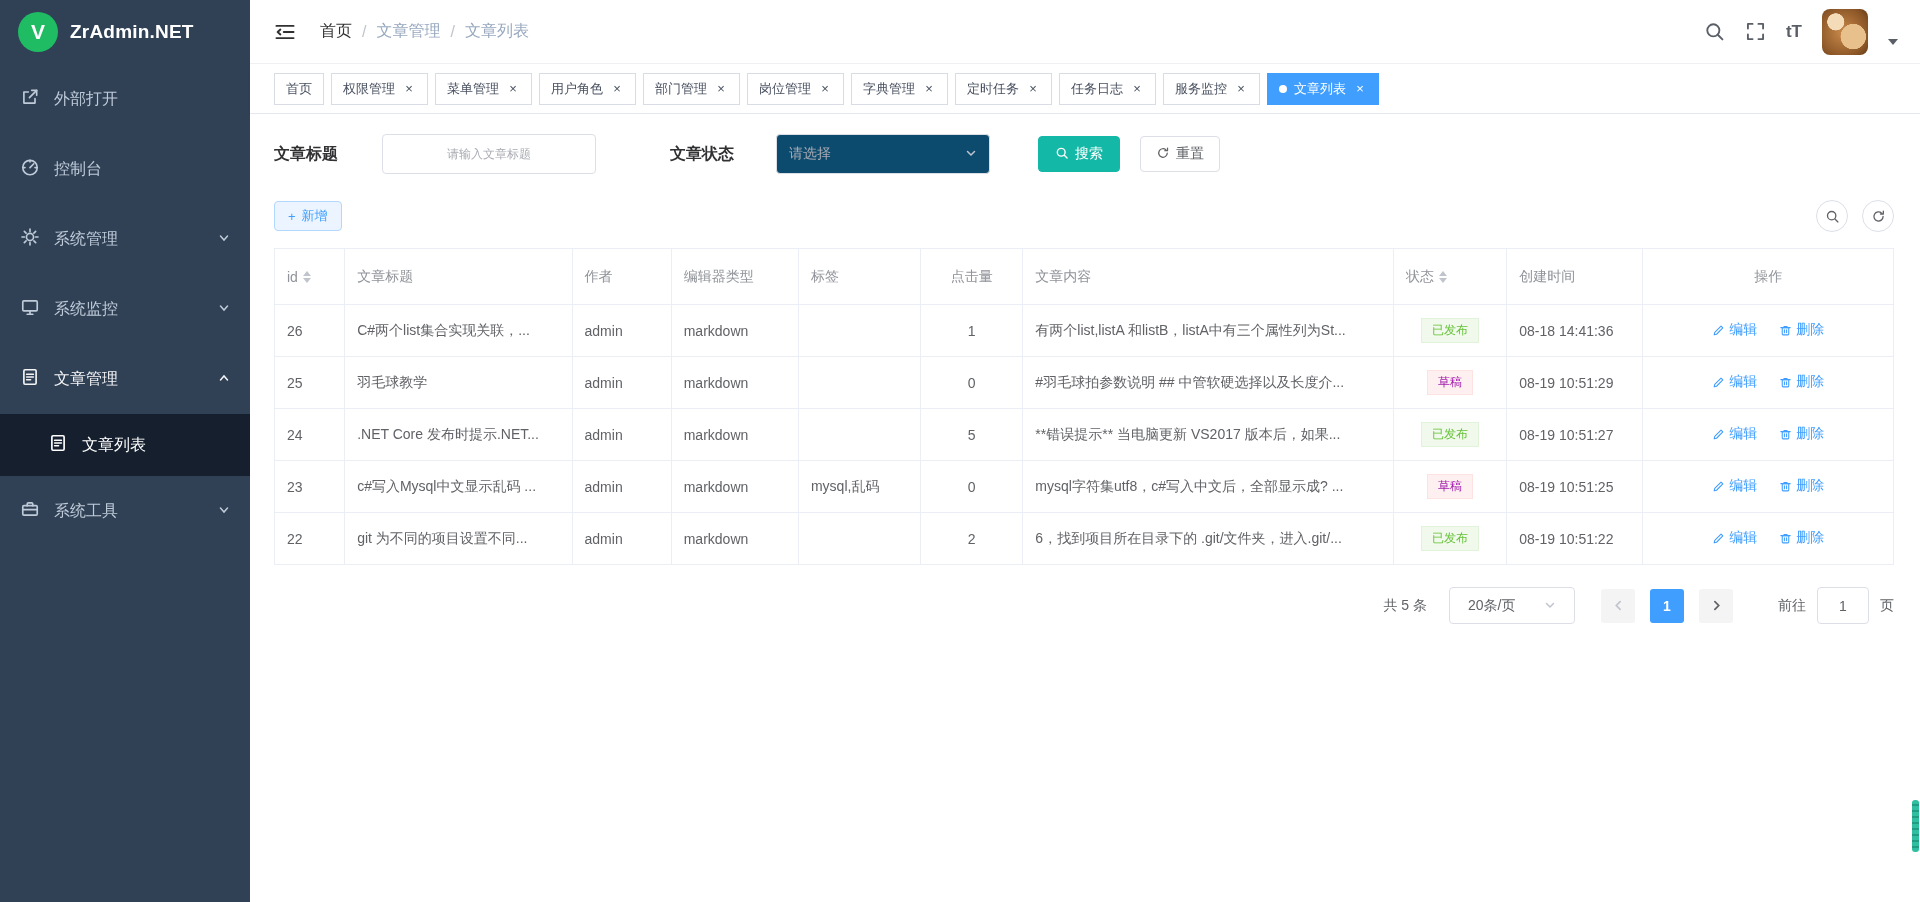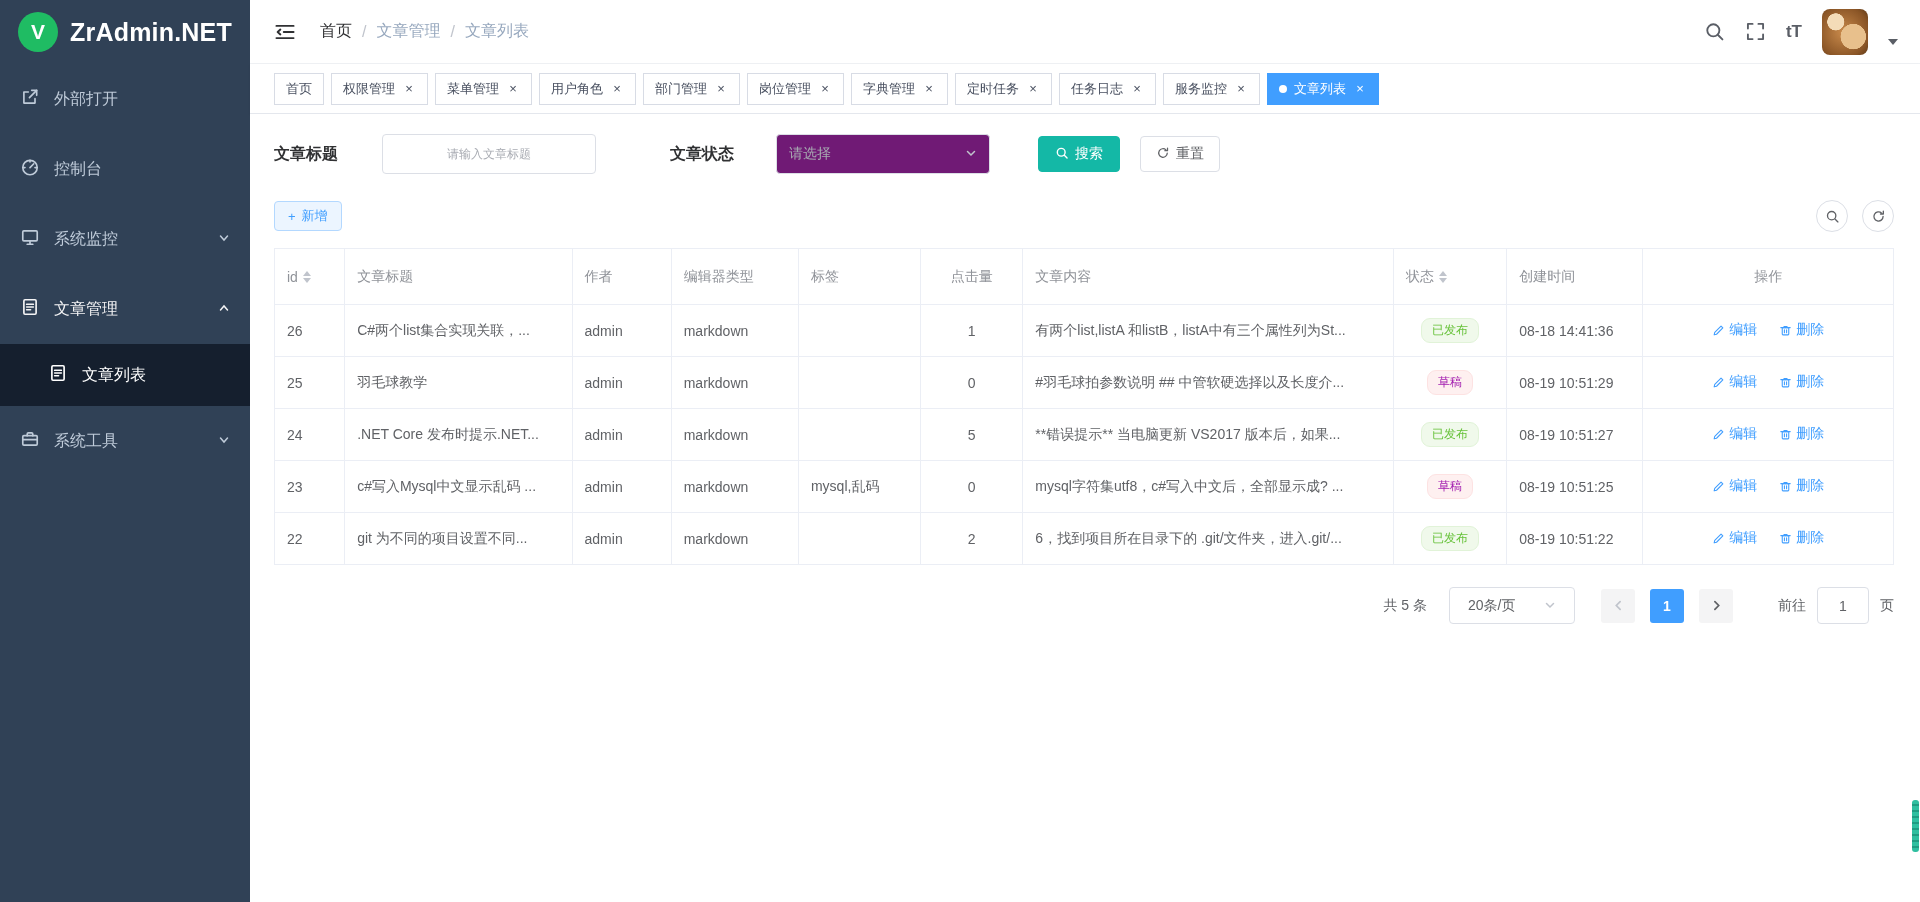--- a/index.html
+++ b/index.html
@@ -4,21 +4,21 @@
 <style>
   * { margin:0; padding:0; box-sizing:border-box; }
   html,body { width:1920px; height:902px; }
   body { font-family:"Liberation Sans","DejaVu Sans",sans-serif; font-size:14px; color:#606266; background:#fff; overflow:hidden; }
   .app { display:flex; height:100%; }
 
   
   .sidebar { width:250px; min-width:250px; background:#304156; color:#bfcbd9; display:flex; flex-direction:column; }
   .logo { height:64px; display:flex; align-items:center; gap:12px; padding-left:18px; cursor:pointer; }
   .logo-circle { width:40px; height:40px; border-radius:50%; background:#1fbc63; color:#fff; display:flex; align-items:center; justify-content:center; font-weight:bold; font-size:21px; }
-  .logo-text { color:#fff; font-size:25px; font-weight:700; letter-spacing:.2px; }
+  .logo-text { color:#fff; font-size:19px; font-weight:700; letter-spacing:.2px; }
   .menu-item { height:70px; display:flex; align-items:center; gap:14px; padding:0 20px; font-size:16px; cursor:pointer; }
   .menu-item svg { flex-shrink:0; }
   .menu-item .chev { margin-left:auto; }
   .menu-item.parent-active { color:#f4f4f5; }
   .submenu { background:#1d2a3a; }
   .menu-item.sub { height:62px; padding-left:48px; background:#1d2a3a; }
   .menu-item.sub.active { background:#151f2e; color:#ffffff; }
 
   
   .main { flex:1; display:flex; flex-direction:column; min-width:0; background:#fff; }
@@ -43,41 +43,41 @@
   .tag .x { font-size:13px; line-height:14px; width:14px; height:14px; text-align:center; border-radius:50%; }
   .tag.active { background:#409eff; border-color:#409eff; color:#fff; }
   .tag .dot { width:8px; height:8px; border-radius:50%; background:#fff; display:inline-block; }
 
   
   .content { flex:1; padding:20px 26px 0 24px; background:#fff; }
   .filter-row { display:flex; align-items:center; margin-bottom:26px; }
   .f-label { font-size:16px; font-weight:700; color:#303133; margin-right:44px; }
   .f-input { width:214px; height:40px; border:1px solid #dcdfe6; border-radius:4px; padding:0 12px; font-size:12px; color:#606266; margin-right:74px; outline:none; font-family:inherit;text-align:center; }
   .f-input::placeholder { color:#a8abb2; }
-  .f-select { width:214px; height:40px; border:1px solid #dcdfe6; border-radius:4px; display:flex; align-items:center; justify-content:space-between; padding:0 12px; color:#a8abb2; margin-right:48px; cursor:pointer; background:#701a75; }
+  .f-select { width:214px; height:40px; border:1px solid #dcdfe6; border-radius:4px; display:flex; align-items:center; justify-content:space-between; padding:0 12px; color:#a8abb2; margin-right:48px; cursor:pointer; background:#0c4a6e; }
   .btn { display:inline-flex; align-items:center; gap:6px; border-radius:4px; font-size:14px; cursor:pointer; font-family:inherit; }
   .btn-search { height:36px; padding:0 16px; background:#14b8a6; border:1px solid #14b8a6; color:#fff; }
   .btn-reset { height:36px; padding:0 15px; background:#fff; border:1px solid #dcdfe6; color:#606266; margin-left:20px; }
 
   .toolbar-row { display:flex; align-items:center; margin-bottom:16px; }
   .btn-add { height:30px; padding:0 13px; background:#ecf5ff; border:1px solid #b3d8ff; color:#409eff; font-size:13px; }
   .tool-circles { margin-left:auto; display:flex; gap:14px; }
   .circle-btn { width:32px; height:32px; border:1px solid #dcdfe6; border-radius:50%; background:#fff; display:flex; align-items:center; justify-content:center; color:#606266; cursor:pointer; }
 
   
   table { width:100%; border-collapse:collapse; table-layout:fixed; font-size:14px; }
   th,td { border:1px solid #ebeef5; padding:0 12px; height:52px; text-align:left; overflow:hidden; white-space:nowrap; text-overflow:ellipsis; }
   th { height:56px; color:#909399; font-weight:500; }
   td { color:#606266; }
   .center { text-align:center; }
   .th-flex { display:inline-flex; align-items:center; gap:5px; cursor:pointer; }
   .sort { display:inline-flex; flex-direction:column; gap:2px; }
   .sort .up { width:0; height:0; border-left:4px solid transparent; border-right:4px solid transparent; border-bottom:5px solid #c0c4cc; }
   .sort .down { width:0; height:0; border-left:4px solid transparent; border-right:4px solid transparent; border-top:5px solid #c0c4cc; }
-  .badge { display:inline-block; height:25px; line-height:23px; padding:0 10px; border-radius:9px; font-size:12px; border:1px solid; }
+  .badge { display:inline-block; height:25px; line-height:23px; padding:0 10px; border-radius:0; font-size:12px; border:1px solid; }
   .badge.success { color:#67c23a; background:#f0f9eb; border-color:#e1f3d8; }
   .badge.danger { color:#a21caf; background:#fef0f0; border-color:#fde2e2; }
   .actions a { color:#409eff; text-decoration:none; display:inline-flex; align-items:center; gap:4px; margin:0 9px; cursor:pointer; }
 
   
   .pagination { display:flex; align-items:center; justify-content:flex-end; margin-top:22px; font-size:14px; color:#606266; }
   .pg-total { margin-right:22px; }
   .pg-size { width:126px; height:37px; border:1px solid #dcdfe6; border-radius:4px; display:flex; align-items:center; justify-content:space-between; padding:0 18px; margin-right:26px; cursor:pointer; background:#fff; }
   .pg-btn { width:34px; height:34px; border-radius:3px; background:#f4f4f5; display:flex; align-items:center; justify-content:center; margin-right:15px; cursor:pointer; }
   .pg-btn.prev { color:#c0c4cc; }
@@ -111,20 +111,30 @@
             </svg></span>
         <span>外部打开</span>
       </div>
       <div class="menu-item">
         <span><svg width="20" height="20" viewBox="0 0 18 18" fill="none" stroke="currentColor" stroke-width="1.5" stroke-linecap="round">
               <circle cx="9" cy="9.5" r="6.5"></circle>
               <path d="M9 9.5l3.4-3.4"></path>
               <path d="M9 3v1.5M3 9.5h1.5M13.5 9.5H15"></path>
             </svg></span>
         <span>控制台</span>
+      </div>
+      <div class="menu-item">
+        <span><svg width="20" height="20" viewBox="0 0 18 18" fill="none" stroke="currentColor" stroke-width="1.5" stroke-linecap="round">
+              <circle cx="9" cy="9" r="3.2"></circle>
+              <path d="M9 1.8v2.2M9 14v2.2M1.8 9H4M14 9h2.2M3.9 3.9l1.6 1.6M12.5 12.5l1.6 1.6M14.1 3.9l-1.6 1.6M5.5 12.5l-1.6 1.6"></path>
+            </svg></span>
+        <span>系统管理</span>
+        <span class="chev"><svg width="12" height="12" viewBox="0 0 12 12" fill="none" stroke="currentColor" stroke-width="1.5" stroke-linecap="round">
+              <polyline points="2.5,4 6,8 9.5,4"></polyline>
+            </svg></span>
       </div>
       <div class="menu-item">
         <span><svg width="20" height="20" viewBox="0 0 18 18" fill="none" stroke="currentColor" stroke-width="1.5" stroke-linecap="round">
               <rect x="2.5" y="3.5" width="13" height="9" rx="1"></rect>
               <path d="M6.5 15.5h5M9 12.5v3"></path>
             </svg></span>
         <span>系统监控</span>
         <span class="chev"><svg width="12" height="12" viewBox="0 0 12 12" fill="none" stroke="currentColor" stroke-width="1.5" stroke-linecap="round">
               <polyline points="2.5,4 6,8 9.5,4"></polyline>
             </svg></span>

